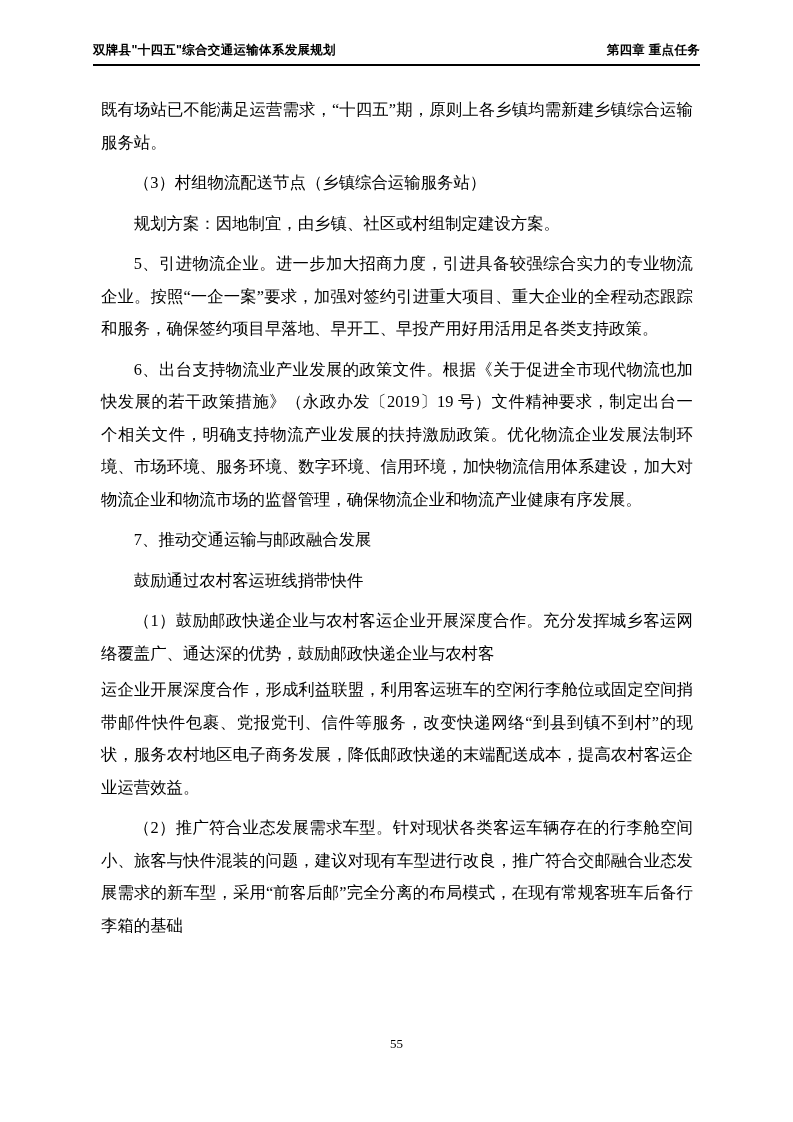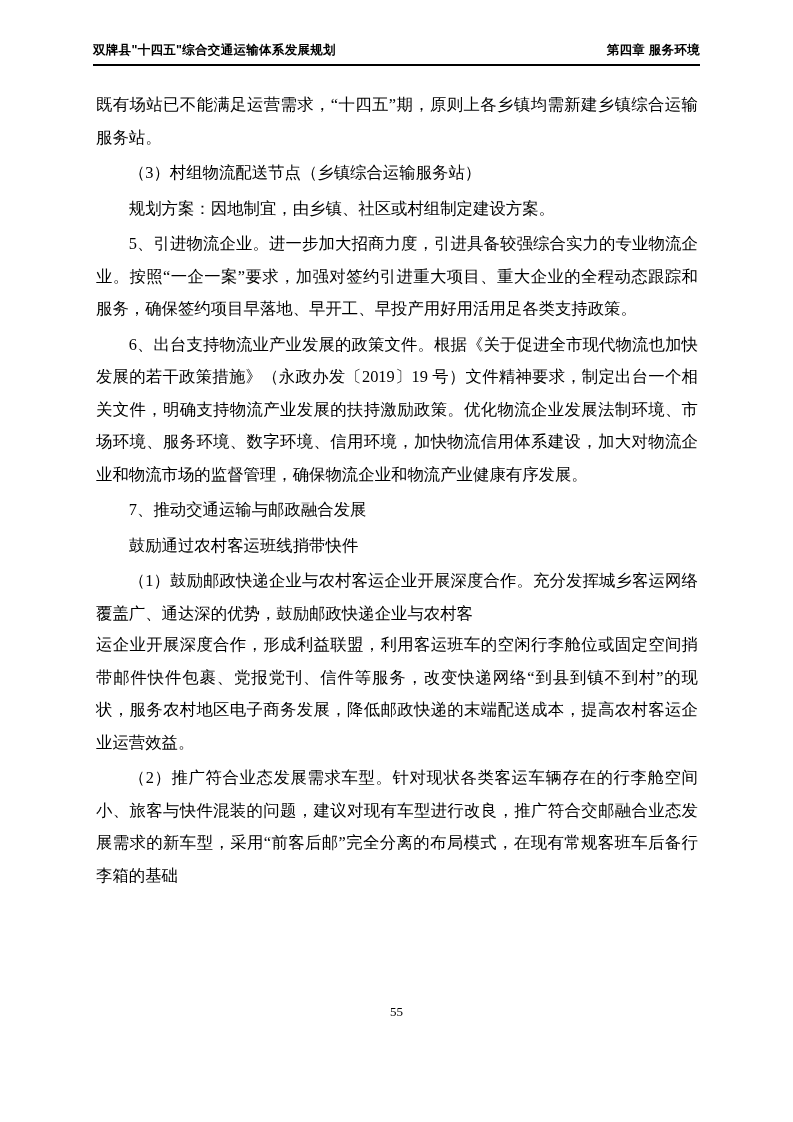--- a/index.html
+++ b/index.html
@@ -36,48 +36,48 @@
     position: absolute;
     left: 93px;
     width: 608px;
     top: 86px;
     font-size: 16.4px;
     line-height: 32.5px;
     text-align: justify;
     text-justify: inter-character;
   }
   .para {
-    margin: 3px;
+    margin: 8px;
   }
   .para.indent {
     text-indent: 2em;
   }
   .para.tight {
     margin-top: -4px;
   }
   .bold {
     font-weight: 400;
   }
   .footer {
     position: absolute;
     left: 0;
     width: 100%;
-    top: 1004px;
+    top: 1036px;
     text-align: center;
     font-size: 13px;
   }
 </style>
 </head>
 <body>
 
 <div class="page">
 
   <div class="header">
     <span>双牌县"十四五"综合交通运输体系发展规划</span>
-    <span>第四章 服务环境</span>
+    <span>第四章 重点任务</span>
   </div>
 
   <div class="body-text" id="body-content">
       <p class="para"><span>既有场站已不能满足运营需求，“十四五”期，原则上各乡镇均需新建乡镇综合运输服务站。</span></p>
       <p class="para indent"><span class="bold">（3）村组物流配送节点（乡镇综合运输服务站）</span></p>
       <p class="para indent"><span>规划方案：因地制宜，由乡镇、社区或村组制定建设方案。</span></p>
       <p class="para indent"><span class="bold">5、引进物流企业。</span><span>进一步加大招商力度，引进具备较强综合实力的专业物流企业。按照“一企一案”要求，加强对签约引进重大项目、重大企业的全程动态跟踪和服务，确保签约项目早落地、早开工、早投产用好用活用足各类支持政策。</span></p>
       <p class="para indent"><span class="bold">6、出台支持物流业产业发展的政策文件。</span><span>根据《关于促进全市现代物流也加快发展的若干政策措施》（永政办发〔2019〕19 号）文件精神要求，制定出台一个相关文件，明确支持物流产业发展的扶持激励政策。优化物流企业发展法制环境、市场环境、服务环境、数字环境、信用环境，加快物流信用体系建设，加大对物流企业和物流市场的监督管理，确保物流企业和物流产业健康有序发展。</span></p>
       <p class="para indent"><span class="bold">7、推动交通运输与邮政融合发展</span></p>
       <p class="para indent"><span class="bold">鼓励通过农村客运班线捎带快件</span></p>

